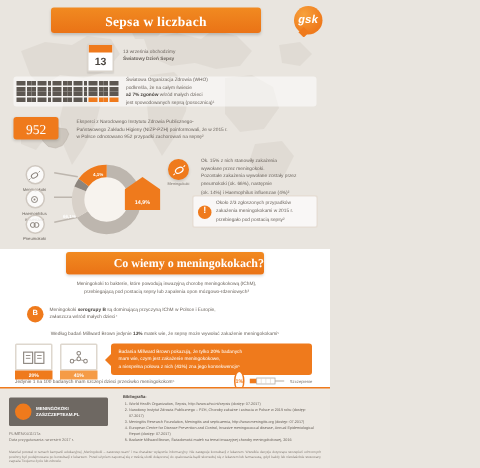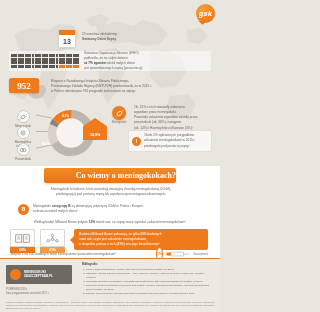--- a/index.html
+++ b/index.html
@@ -55,21 +55,21 @@
   .grid i{display:block;background:#5d5751;}
   .grid i.on{background:#ef7a1c;}
   .who-txt{flex:1;padding-left:5px;font-size:3.2px;line-height:1.55;color:#6b645d;}
   .who-txt b{color:#4a4540;}
 
   
   .poland-sec{position:absolute;left:9px;top:78px;width:202px;height:26px;display:flex;align-items:flex-start;}
   .badge952{position:relative;width:38px;height:22px;flex:0 0 auto;}
   .badge952 .pill{position:absolute;left:0;top:0;width:30px;height:15px;background:#ef7a1c;border-radius:2px;
       display:flex;align-items:center;justify-content:center;box-shadow:0 1px 2px rgba(0,0,0,.15);z-index:2;}
-  .badge952 .pill span{color:#fff;font-size:9px;font-weight:bold;font-family:"Liberation Serif",serif;}
+  .badge952 .pill span{color:#fff;font-size:9px;font-weight:normal;font-family:"Liberation Serif",serif;}
   .badge952 .pl{position:absolute;left:16px;top:3px;width:22px;height:20px;z-index:1;opacity:.85;}
   .poland-txt{flex:1;padding-left:4px;padding-top:1px;font-size:3.2px;line-height:1.6;color:#6b645d;}
 
   
   .chart-wrap{position:absolute;left:6px;top:104px;width:118px;height:58px;}
   .donut{position:absolute;left:40px;top:4px;width:50px;height:50px;}
   .leg{position:absolute;font-size:2.8px;color:#6b645d;text-align:center;width:26px;}
   .leg .ic{width:11px;height:11px;margin:0 auto 1px;border-radius:50%;
       background:rgba(255,255,255,.8);border:1px solid #cfc8c0;display:flex;align-items:center;justify-content:center;}
   .leg .ic svg{display:block;}
@@ -167,20 +167,23 @@
         <path d="M150 52 L168 50 L182 58 L186 72 L176 86 L160 88 L150 76 Z"></path>
         <path d="M170 96 L188 94 L196 104 L190 116 L174 118 L166 108 Z"></path>
         <path d="M86 18 L100 14 L110 18 L104 26 L90 26 Z"></path>
         <path d="M186 30 L200 28 L208 36 L200 44 L188 42 Z"></path>
         <path d="M14 86 L24 82 L30 92 L24 100 L14 96 Z"></path>
       </g>
     </svg>
   </div>
 
   <div class="hdr">
+    <div class="title-bar">
+      <span>Sepsa w liczbach</span>
+    </div>
     <div class="gsk">
       <b>gsk</b>
       <span class="tail"></span>
     </div>
   </div>
 
   <div class="cal-row">
     <div class="cal">
       <div class="top"></div>
       <div class="num">13</div>

